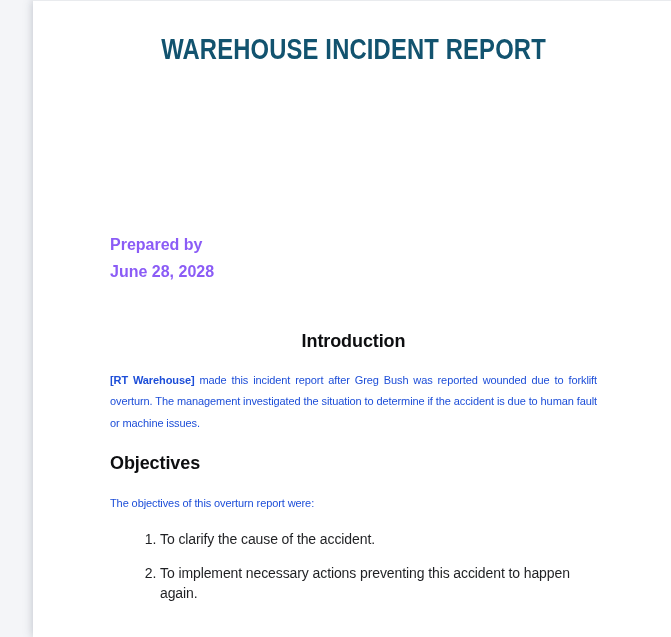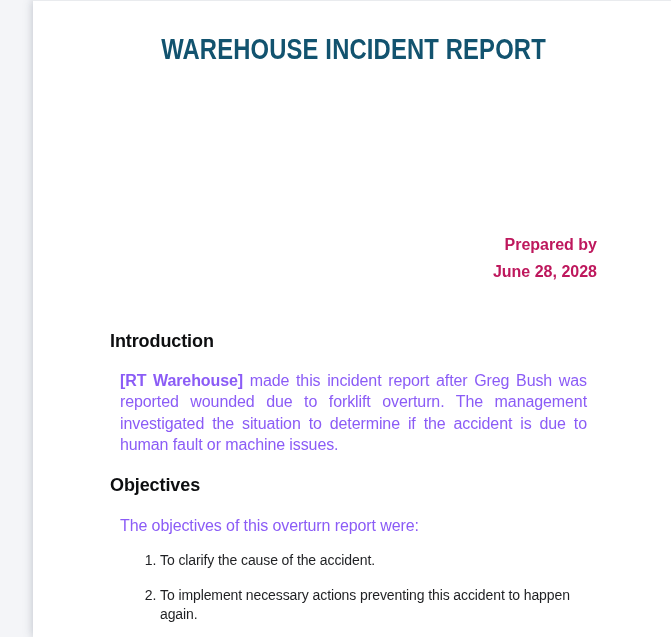--- a/index.html
+++ b/index.html
@@ -39,43 +39,43 @@
     white-space: nowrap;
   }
   .report-title .condense {
     display: inline-block;
     transform: scaleX(0.82);
     transform-origin: center;
     letter-spacing: 0.2px;
   }
   .prepared-block {
     margin-top: 167px;
-    text-align: right;
+    text-align: left;
     font-size: 16px;
     font-weight: bold;
     line-height: 27px;
-    color: #be185d;
+    color: #8b5cf6;
   }
   .prepared-block p { margin: 0; }
   .section-heading {
     margin: 0;
     font-size: 18px;
     font-weight: bold;
     line-height: 24px;
     letter-spacing: -0.1px;
     color: #0d0e10;
   }
-  .section-heading.intro { margin-top: 44px; }
+  .section-heading.intro { margin-top: 44px; text-align: center; }
   .section-heading.objectives { margin-top: 17px; }
   .body-text {
-    margin: 10px;
-    font-size: 16px;
+    margin: 0;
+    font-size: 11px;
     line-height: 21.4px;
     letter-spacing: -0.1px;
-    color: #8b5cf6;
+    color: #1d4ed8;
   }
   .body-text.justified { text-align: justify; }
   .para-1 { margin-top: 17px; }
   .para-2 { margin-top: 18px; }
   .lead-bold { font-weight: bold; }
   .objectives-list {
     margin: 12px 0 0 0;
     padding: 0 0 0 35px;
     font-size: 14px;
     line-height: 19.5px;

